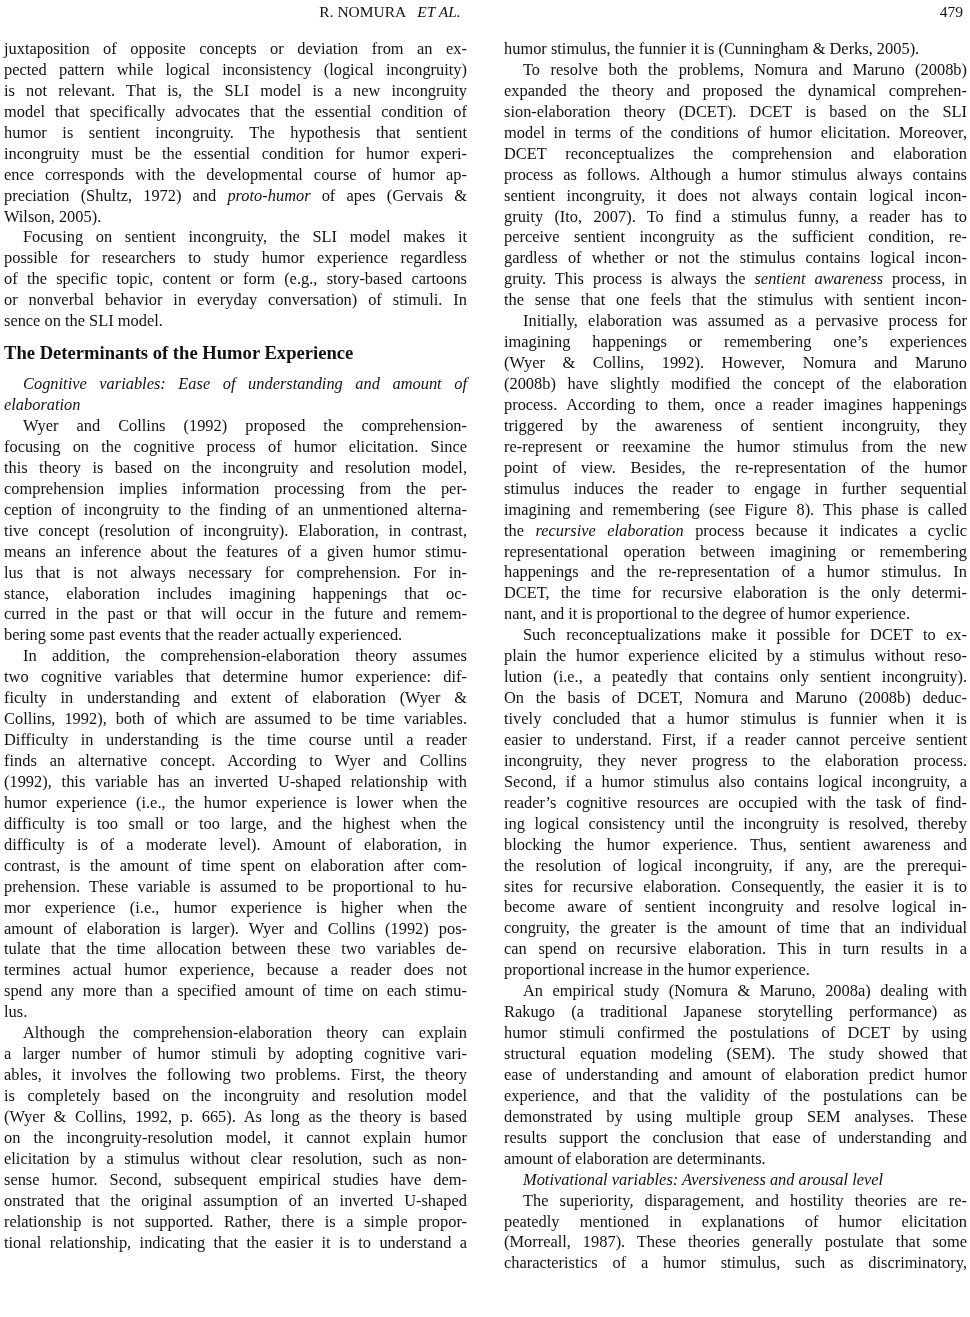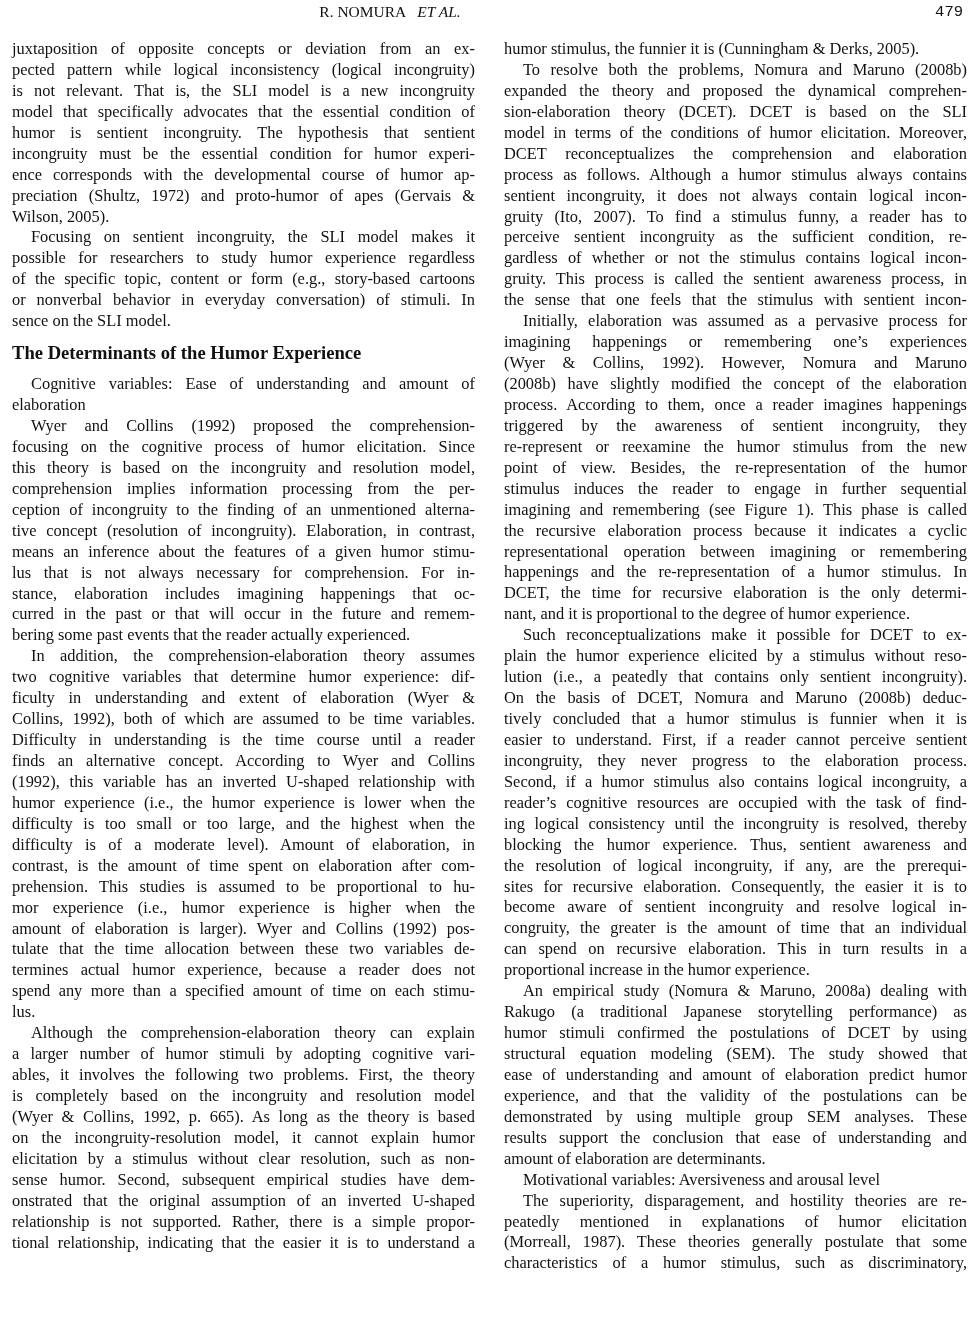--- a/index.html
+++ b/index.html
@@ -1,27 +1,27 @@
 <!DOCTYPE html>
 <html><head>
 <meta charset="utf-8">
 <style>
   html, body { margin: 0; padding: 0; background: #ffffff; }
   body { width: 970px; height: 1317px; position: relative; overflow: hidden; color: #111; font-family: "Liberation Serif", "DejaVu Serif", serif; }
   .header { position: absolute; top: 0; left: 0; width: 970px; height: 30px; }
   .running-head { position: absolute; top: 3px; left: 0; width: 780px; text-align: center; font-size: 15.5px; letter-spacing: 0; }
   .running-head .ital { font-style: italic; }
-  .page-num { position: absolute; top: 3px; right: 7px; font-size: 15.5px; font-family: Liberation Mono, monospace; }
+  .page-num { position: absolute; top: 3px; right: 7px; font-size: 15.5px; }
   .col { position: absolute; top: 39px; width: 463px; font-size: 16.4px; line-height: 20.95px; }
-  .col.left { left: 12px; }
+  .col.left { left: 4px; }
   .col.right { left: 504px; }
   .line { display: block; white-space: nowrap; text-align: justify; text-align-last: justify; height: 20.95px; }
   .line.last { text-align-last: left; }
   .indent { padding-left: 19px; }
-  .ital { }
+  .ital { font-style: italic; }
   .heading { font-family: "Liberation Serif", serif; font-weight: bold; font-size: 18.6px; height: 26px; line-height: 26px; margin-top: 8px; margin-bottom: 8px; white-space: nowrap; }
 </style>
 </head>
 <body>
 
 <div class="header">
   <div class="running-head">
     <span>R. NOMURA</span>
     <span class="ital" style="margin-left:8px;">ET   AL.</span>
   </div>
@@ -70,21 +70,21 @@
       <span class="line">two cognitive variables that determine humor experience: dif-</span>
       <span class="line">ficulty in understanding and extent of elaboration (Wyer &amp;</span>
       <span class="line">Collins, 1992), both of which are assumed to be time variables.</span>
       <span class="line">Difficulty in understanding is the time course until a reader</span>
       <span class="line">finds an alternative concept. According to Wyer and Collins</span>
       <span class="line">(1992), this variable has an inverted U-shaped relationship with</span>
       <span class="line">humor experience (i.e., the humor experience is lower when the</span>
       <span class="line">difficulty is too small or too large, and the highest when the</span>
       <span class="line">difficulty is of a moderate level). Amount of elaboration, in</span>
       <span class="line">contrast, is the amount of time spent on elaboration after com-</span>
-      <span class="line">prehension. This studies is assumed to be proportional to hu-</span>
+      <span class="line">prehension. These variable is assumed to be proportional to hu-</span>
       <span class="line">mor experience (i.e., humor experience is higher when the</span>
       <span class="line">amount of elaboration is larger). Wyer and Collins (1992) pos-</span>
       <span class="line">tulate that the time allocation between these two variables de-</span>
       <span class="line">termines actual humor experience, because a reader does not</span>
       <span class="line">spend any more than a specified amount of time on each stimu-</span>
       <span class="line last">lus.</span>
     </div>
     <div>
       <span class="line indent">Although the comprehension-elaboration theory can explain</span>
       <span class="line">a larger number of humor stimuli by adopting cognitive vari-</span>
@@ -107,34 +107,34 @@
       <span class="line indent">To resolve both the problems, Nomura and Maruno (2008b)</span>
       <span class="line">expanded the theory and proposed the dynamical comprehen-</span>
       <span class="line">sion-elaboration theory (DCET). DCET is based on the SLI</span>
       <span class="line">model in terms of the conditions of humor elicitation. Moreover,</span>
       <span class="line">DCET reconceptualizes the comprehension and elaboration</span>
       <span class="line">process as follows. Although a humor stimulus always contains</span>
       <span class="line">sentient incongruity, it does not always contain logical incon-</span>
       <span class="line">gruity (Ito, 2007). To find a stimulus funny, a reader has to</span>
       <span class="line">perceive sentient incongruity as the sufficient condition, re-</span>
       <span class="line">gardless of whether or not the stimulus contains logical incon-</span>
-      <span class="line"><span>gruity. This process is called the </span><span class="ital">sentient awareness</span><span> process, in</span></span>
+      <span class="line"><span>gruity. This process is always the </span><span class="ital">sentient awareness</span><span> process, in</span></span>
       <span class="line">the sense that one feels that the stimulus with sentient incon-</span>
     </div>
     <div>
       <span class="line indent">Initially, elaboration was assumed as a pervasive process for</span>
       <span class="line">imagining happenings or remembering one’s experiences</span>
       <span class="line">(Wyer &amp; Collins, 1992). However, Nomura and Maruno</span>
       <span class="line">(2008b) have slightly modified the concept of the elaboration</span>
       <span class="line">process. According to them, once a reader imagines happenings</span>
       <span class="line">triggered by the awareness of sentient incongruity, they</span>
       <span class="line">re-represent or reexamine the humor stimulus from the new</span>
       <span class="line">point of view. Besides, the re-representation of the humor</span>
       <span class="line">stimulus induces the reader to engage in further sequential</span>
-      <span class="line">imagining and remembering (see Figure 1). This phase is called</span>
+      <span class="line">imagining and remembering (see Figure 8). This phase is called</span>
       <span class="line"><span>the </span><span class="ital">recursive elaboration</span><span> process because it indicates a cyclic</span></span>
       <span class="line">representational operation between imagining or remembering</span>
       <span class="line">happenings and the re-representation of a humor stimulus. In</span>
       <span class="line">DCET, the time for recursive elaboration is the only determi-</span>
       <span class="line last">nant, and it is proportional to the degree of humor experience.</span>
     </div>
     <div>
       <span class="line indent">Such reconceptualizations make it possible for DCET to ex-</span>
       <span class="line">plain the humor experience elicited by a stimulus without reso-</span>
       <span class="line">lution (i.e., a peatedly that contains only sentient incongruity).</span>

